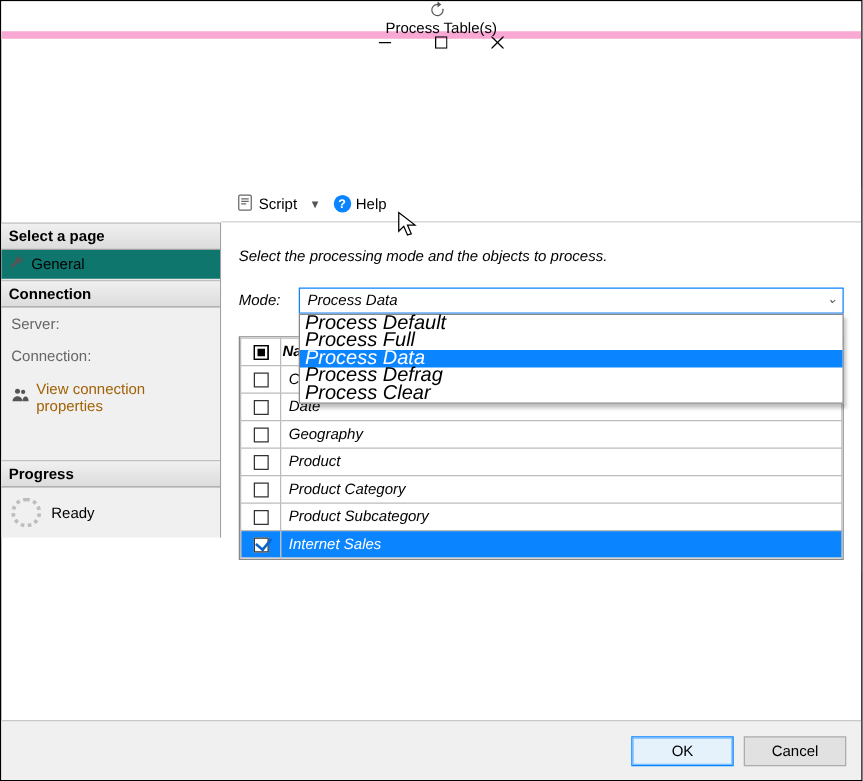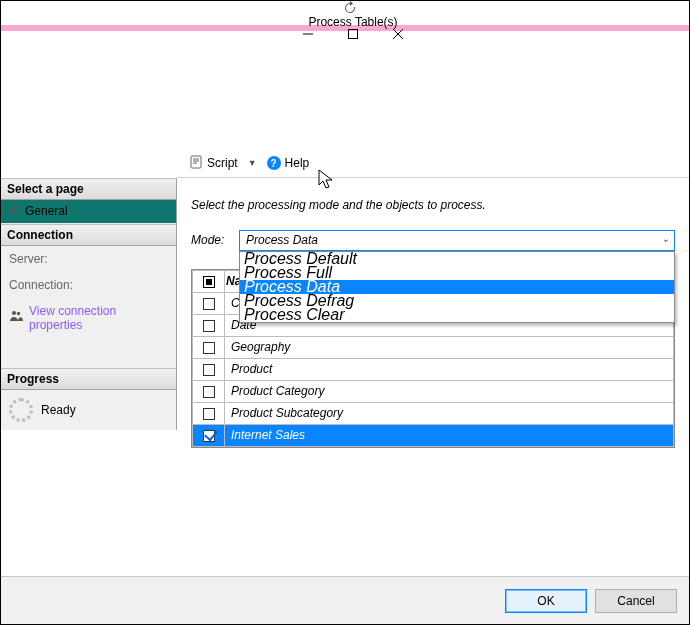--- a/index.html
+++ b/index.html
@@ -14,21 +14,21 @@
   .win-btn { width: 45px; height: 100%; display: flex; align-items: center; justify-content: center; font-size: 14px; font-family: "Segoe UI Symbol", sans-serif; }
   .win-btn svg { pointer-events: none; }
 
   
   .body { display: flex; height: calc(100% - 30px - 48px); align-items: center; }
   .sidebar { width: 176px; background: #f0f0f0; border-right: 1px solid #a0a0a0; display: flex; flex-direction: column; }
   .section-header { background: linear-gradient(#f0f0f0, #dcdcdc); border-top: 1px solid #c0c0c0; border-bottom: 1px solid #a0a0a0; padding: 3px 6px; font-weight: bold; font-size: 12px; }
   .sidebar .nav-item { display: flex; align-items: center; padding: 4px 6px; gap: 6px; background: #0f766e; border-bottom: 1px solid #e8e8e8; }
   .sidebar .spacer { flex: 1; }
   .sidebar .kv { padding: 6px 8px; color: #666; }
-  .sidebar .link-row { display: flex; align-items: center; gap: 6px; padding: 6px 8px; color: #8b5cf6; }
+  .sidebar .link-row { display: flex; align-items: center; gap: 6px; padding: 6px 8px; color: #a16207; }
   .progress-row { display: flex; align-items: center; gap: 8px; padding: 8px; }
   .spinner { width: 24px; height: 24px; border: 3px dotted #bdbdbd; border-radius: 50%; }
 
   
   .main { flex: 1; background: #fff; display: flex; flex-direction: column; }
   .toolbar { height: 28px; border-bottom: 1px solid #d0d0d0; display: flex; align-items: center; padding: 0 8px; gap: 4px; }
   .tb-btn { display: flex; align-items: center; gap: 4px; padding: 2px 4px; }
   .tb-caret { font-size: 9px; color: #555; padding: 0 2px; }
   .help-circle { width: 14px; height: 14px; border-radius: 50%; background: #0a84ff; color: #fff; font-size: 10px; font-weight: bold; display: flex; align-items: center; justify-content: center; }
 

